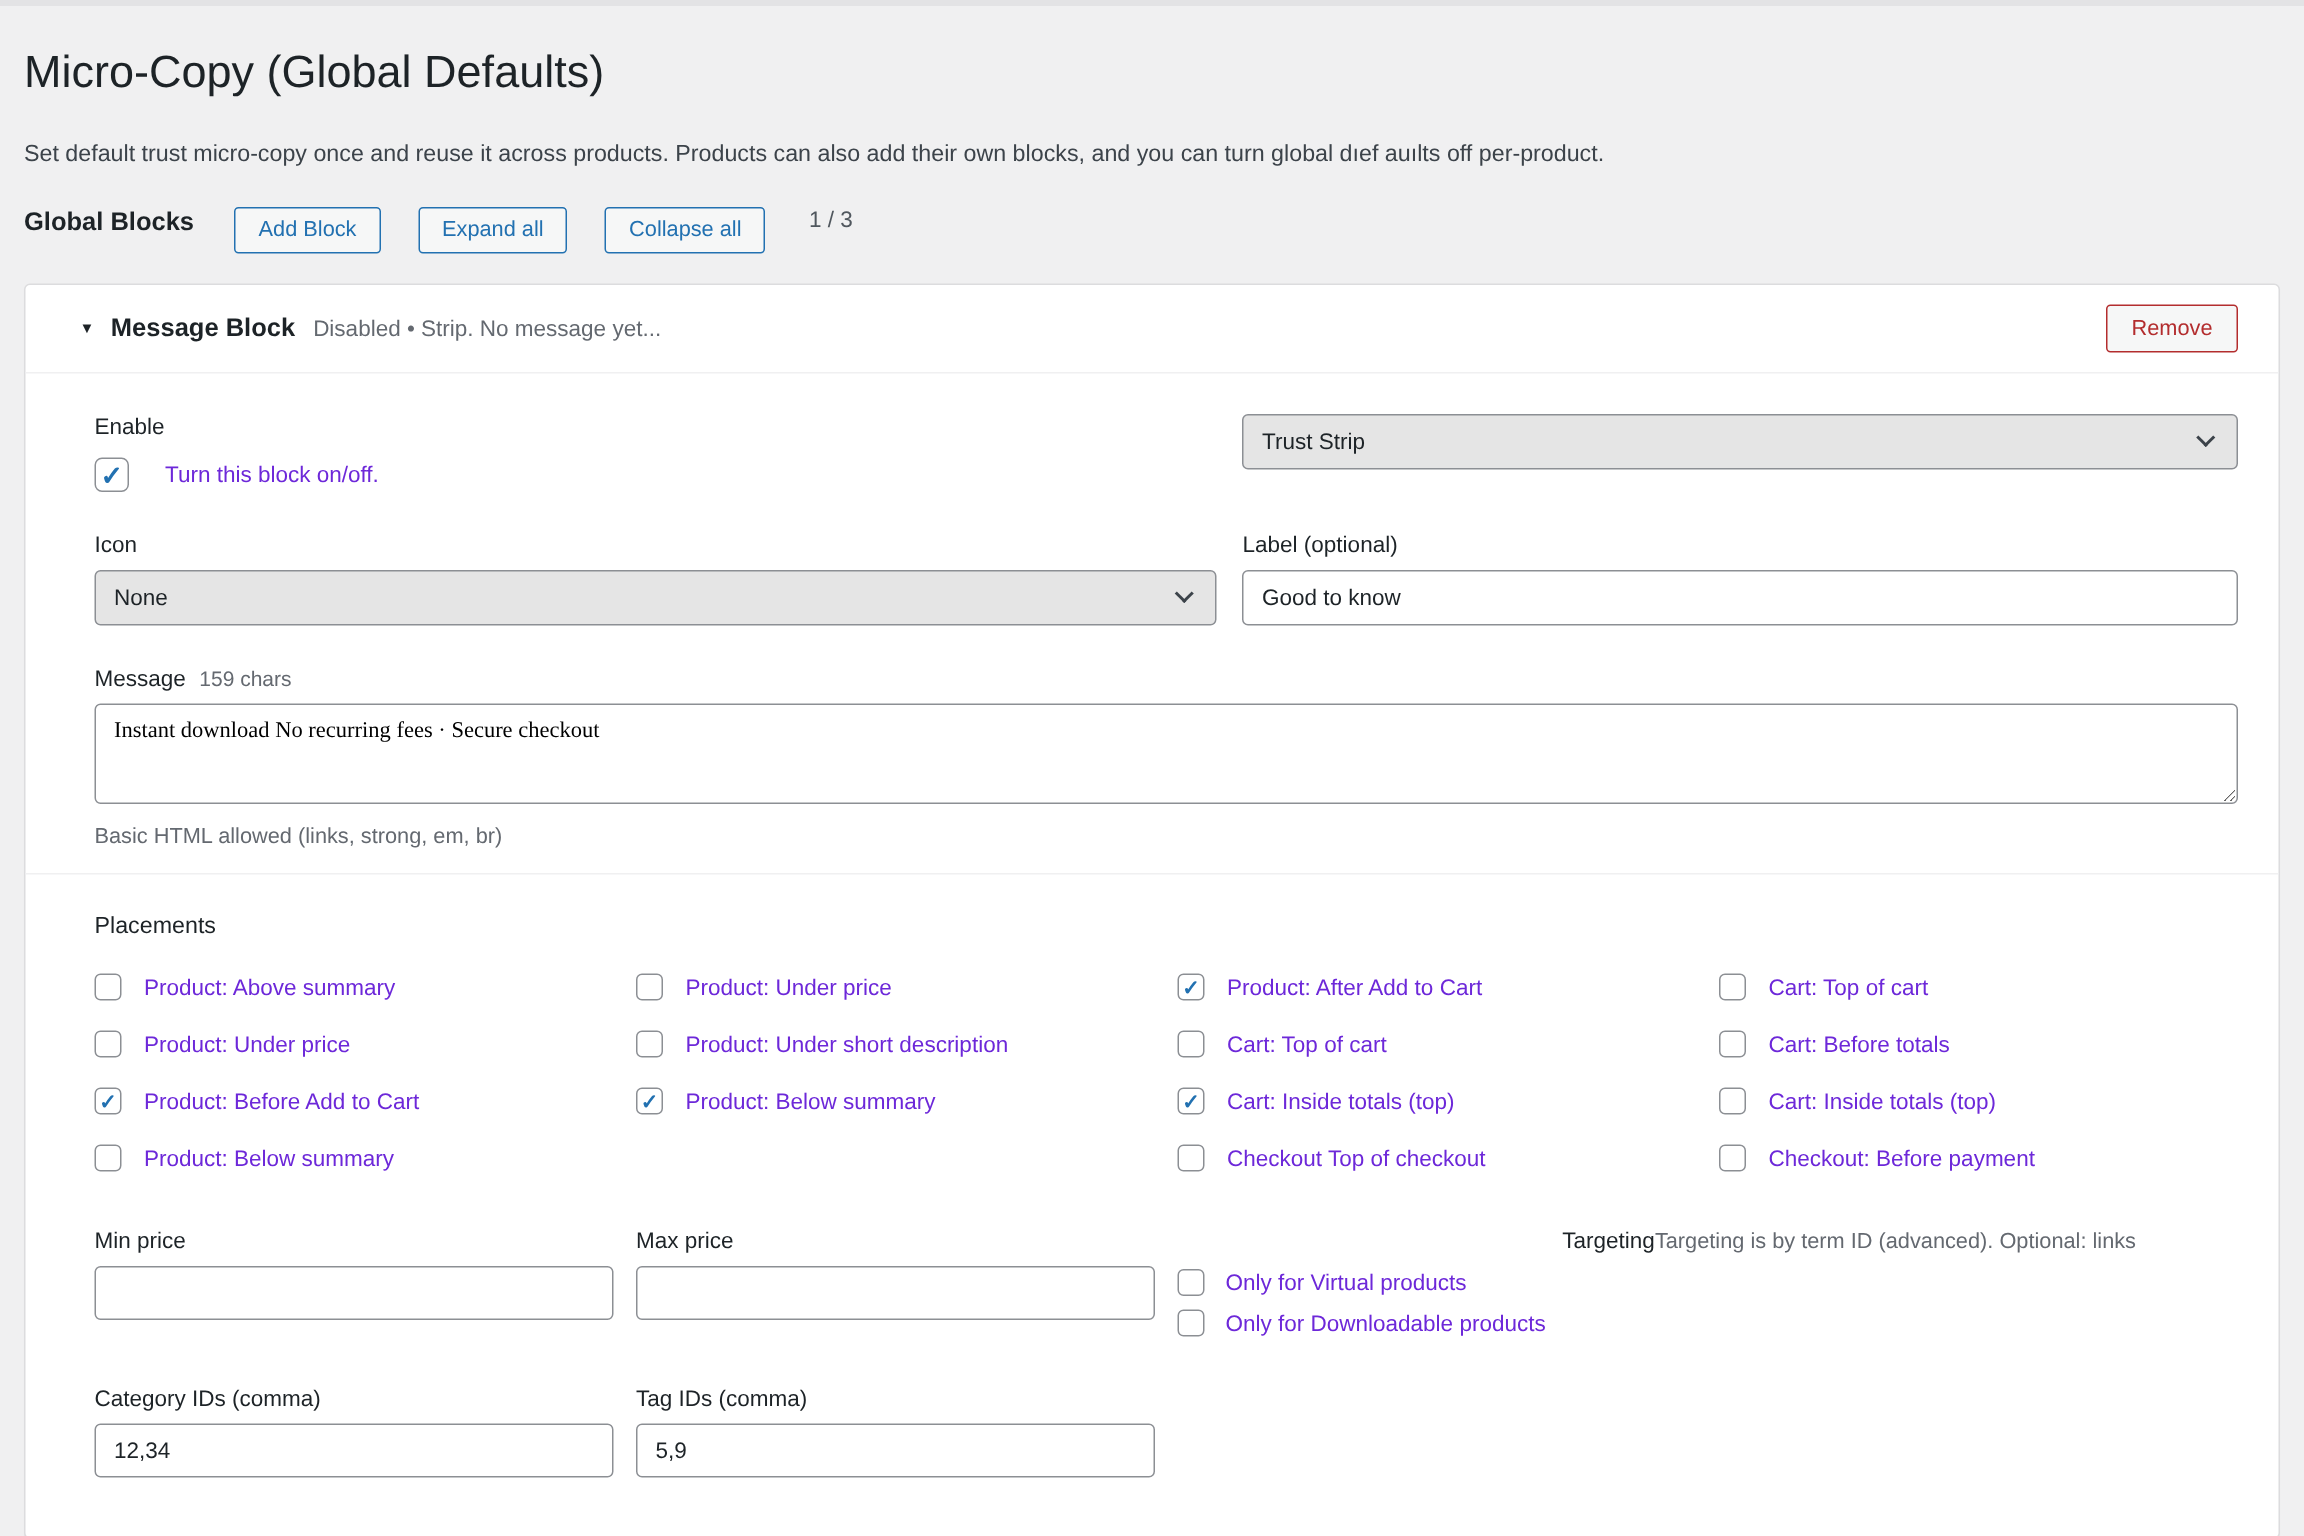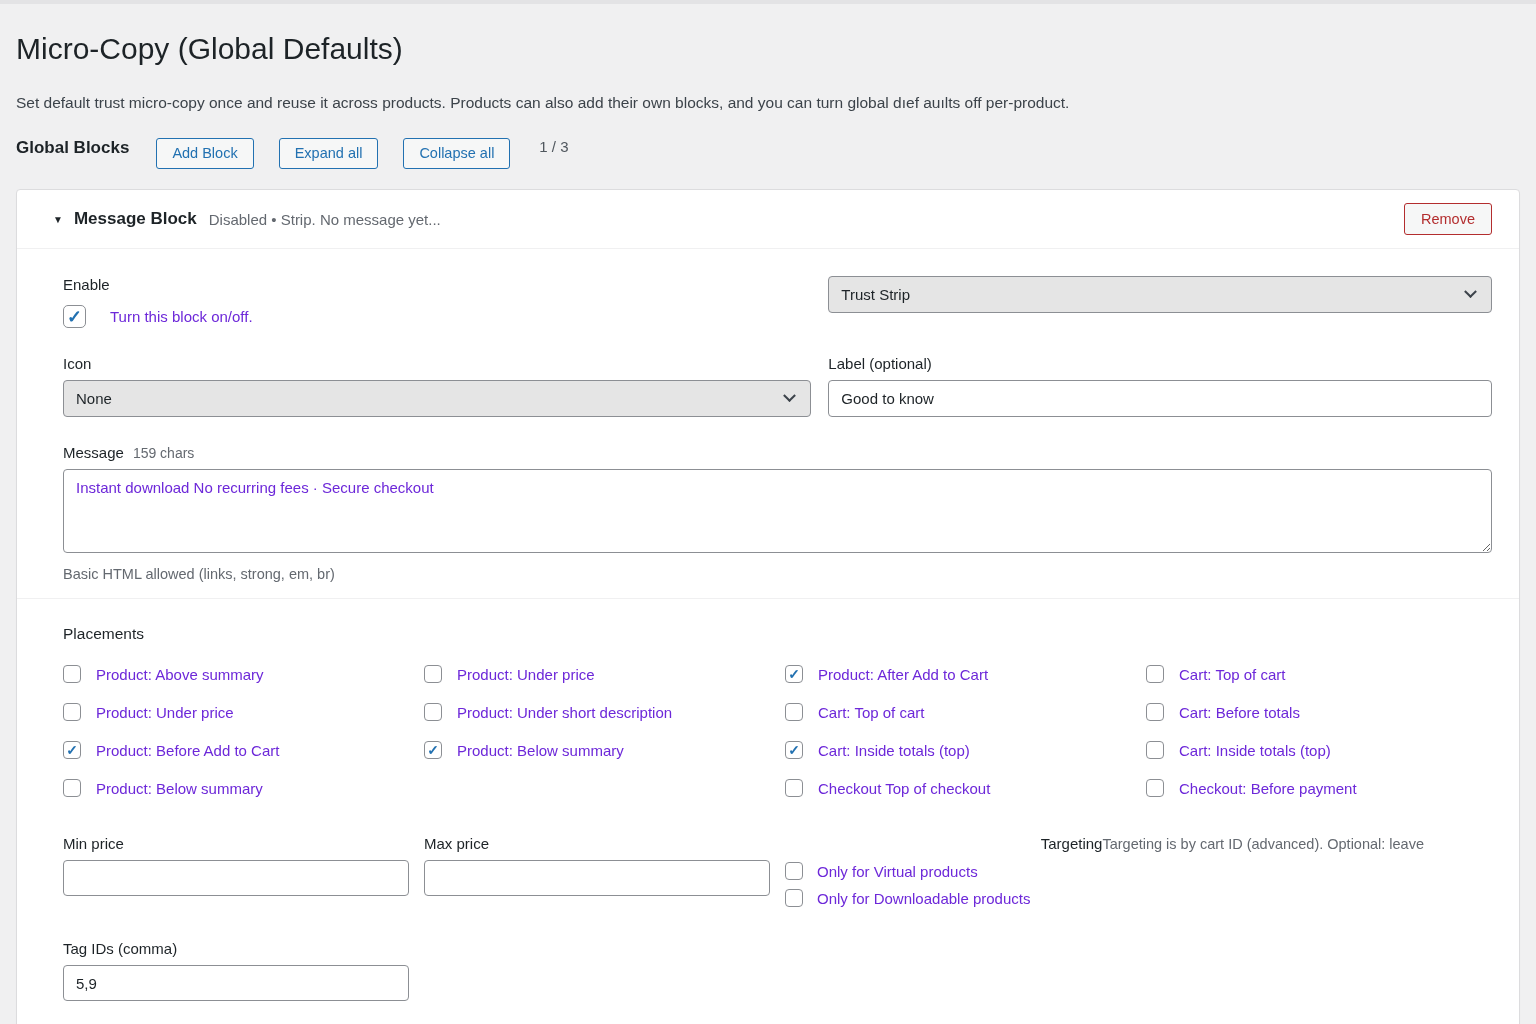--- a/index.html
+++ b/index.html
@@ -136,27 +136,27 @@
     font-weight: 700;
     line-height: 1;
   }
   .checkbox.big.checked::after { font-size: 18px; }
   .check-label { font-size: 15px; color: #6d28d9; }
   .enable-row { margin-top: 12px; gap: 24px; }
 
   .message-field { margin-top: 27px; }
   .message-textarea {
     width: 100%;
-    height: 84px;
+    height: 67px;
     border: 1px solid #8c8f94;
     border-radius: 4px;
     padding: 9px 12px;
-    font-family: Liberation Sans, sans-serif;
+    font-family: Liberation Serif, serif;
     font-size: 15px;
-    color: #6d28d9;
+    color: #000000;
     resize: both;
   }
   .hint { margin-top: 10px; font-size: 14.5px; color: #646970; }
 
   .rule { border: none; border-top: 1px solid #f0f0f1; margin: 16px -27px 26px -46px; }
 
   .section-heading { font-size: 15.5px; font-weight: 400; margin-bottom: 22px; margin-top: 17px; }
 
   .grid-4 {
     display: grid;
@@ -325,32 +325,36 @@
         </div>
 
         <div class="field">
           <span class="field-label">Max price</span>
           <input class="text-input small" value="" style="">
         </div>
 
         <div class="targeting">
           <div class="targeting-head">
             <span class="field-label" style="margin-bottom:0">Targeting</span>
-            <span class="targeting-note">Targeting is by cart ID (advanced). Optional: leave</span>
+            <span class="targeting-note">Targeting is by term ID (advanced). Optional: links</span>
           </div>
           <div class="check-row">
             <span class="checkbox"></span>
             <span class="check-label">Only for Virtual products</span>
           </div>
           <div class="check-row">
             <span class="checkbox"></span>
             <span class="check-label">Only for Downloadable products</span>
           </div>
         </div>
 
+        <div class="field">
+          <span class="field-label">Category IDs (comma)</span>
+          <input class="text-input small" value="12,34" style="">
+        </div>
 
         <div class="field">
           <span class="field-label">Tag IDs (comma)</span>
           <input class="text-input small" value="5,9" style="">
         </div>
 
       </div>
     </div>
   </div>
 

